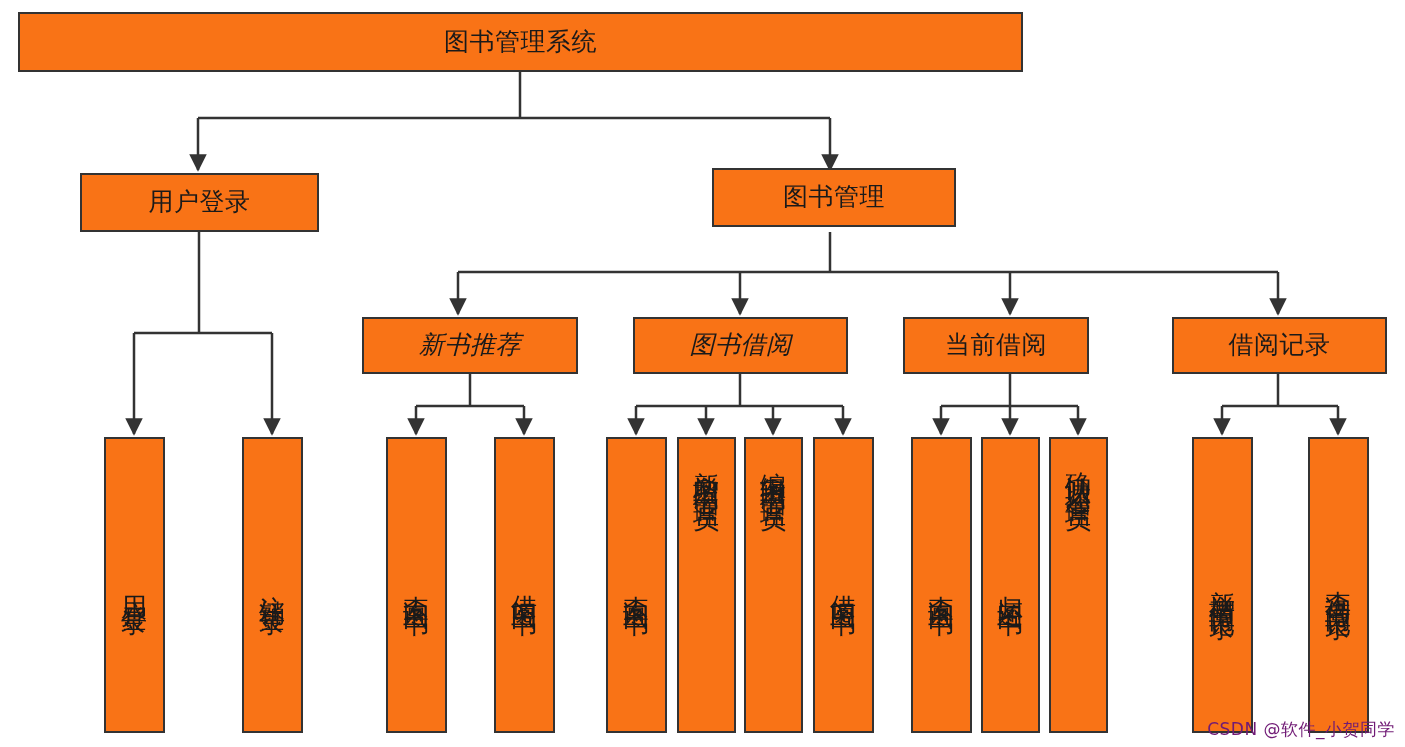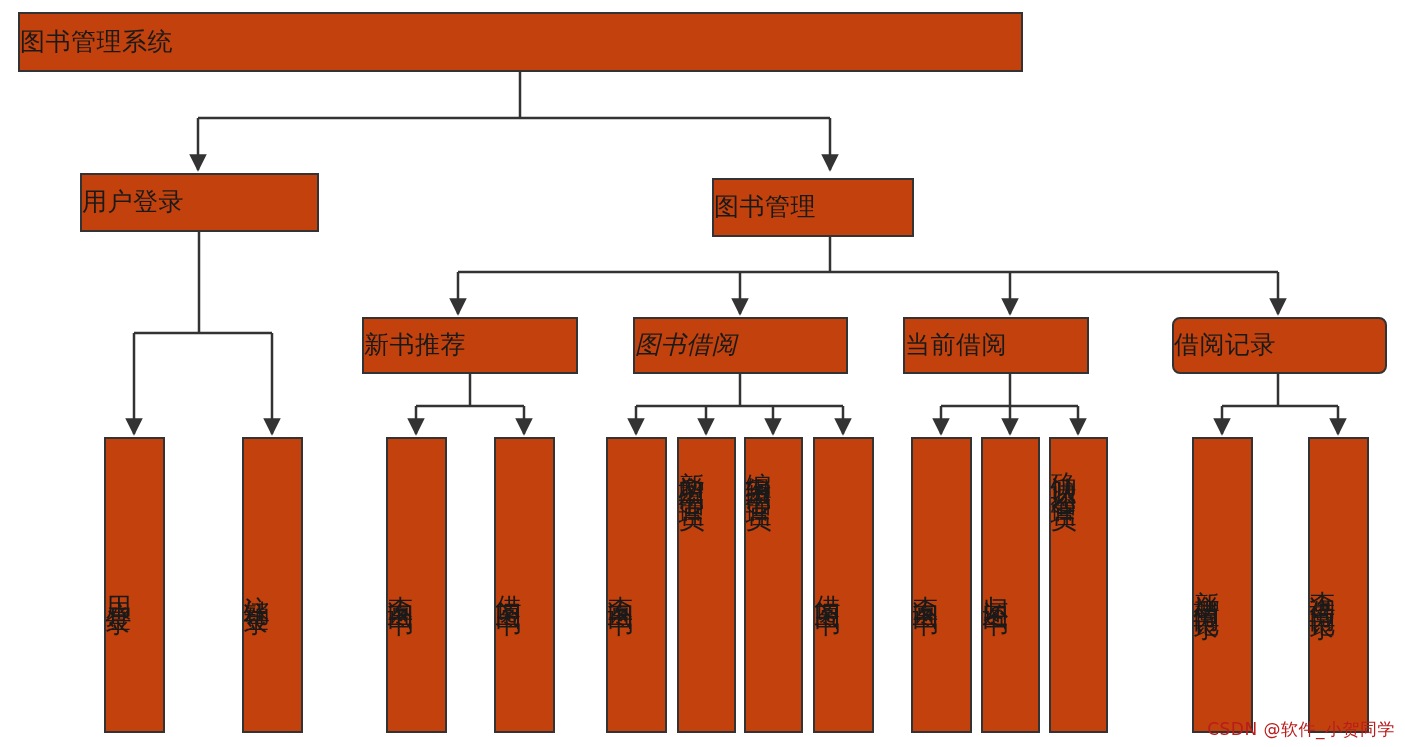--- a/index.html
+++ b/index.html
@@ -23,24 +23,24 @@
     left: 0;
     top: 0;
     width: 1405px;
     height: 747px;
     pointer-events: none;
   }
   .node {
     position: absolute;
     box-sizing: border-box;
     border: 2.5px solid #333333;
-    background: #c2410c;
+    background: #f97316;
     display: flex;
     align-items: center;
-    justify-content: flex-start;
+    justify-content: center;
     color: #1a1a1a;
   }
   .node .node-label {
     display: block;
     text-align: center;
     line-height: 1.05;
     white-space: nowrap;
   }
   
   .node.horiz .node-label {
@@ -62,21 +62,21 @@
   }
   .node.vert.mid {
     align-items: center;
     padding-top: 0;
   }
   #watermark {
     position: absolute;
     right: 10px;
     bottom: 6px;
     font-size: 17px;
-    color: #b91c1c;
+    color: #701a75;
     white-space: nowrap;
     letter-spacing: 0.5px;
   }
 </style>
 </head>
 <body>
 
 <div id="diagram-root">
 
   <svg id="edge-layer" viewBox="0 0 1405 747" width="1405" height="747" xmlns="http://www.w3.org/2000/svg">
@@ -130,37 +130,37 @@
   </svg>
 
   <div class="node horiz" style="left:18px; top:12px; width:1005px; height:60px;">
     <span class="node-label">图书管理系统</span>
   </div>
 
   <div class="node horiz" style="left:80px; top:173px; width:239px; height:59px;">
     <span class="node-label">用户登录</span>
   </div>
 
-  <div class="node horiz" style="left:712px; top:178px; width:202px; height:59px;">
+  <div class="node horiz" style="left:712px; top:168px; width:244px; height:59px;">
     <span class="node-label">图书管理</span>
   </div>
 
-  <div class="node horiz" style="left:362px; top:317px; width:216px; height:57px;">
+  <div class="node horiz" style="left:362px; top:317px; width:216px; height:57px;font-style:italic;">
     <span class="node-label">新书推荐</span>
   </div>
 
   <div class="node horiz" style="left:633px; top:317px; width:215px; height:57px;font-style:italic;">
     <span class="node-label">图书借阅</span>
   </div>
 
   <div class="node horiz" style="left:903px; top:317px; width:186px; height:57px;">
     <span class="node-label">当前借阅</span>
   </div>
 
-  <div class="node horiz" style="left:1172px; top:317px; width:215px; height:57px;border-radius:8px;">
+  <div class="node horiz" style="left:1172px; top:317px; width:215px; height:57px;">
     <span class="node-label">借阅记录</span>
   </div>
 
   <div class="node vert mid" style="left:104px; top:437px; width:61px; height:296px;">
     <span class="node-label">用户登录</span>
   </div>
 
   <div class="node vert mid" style="left:242px; top:437px; width:61px; height:296px;">
     <span class="node-label">注销登录</span>
   </div>

